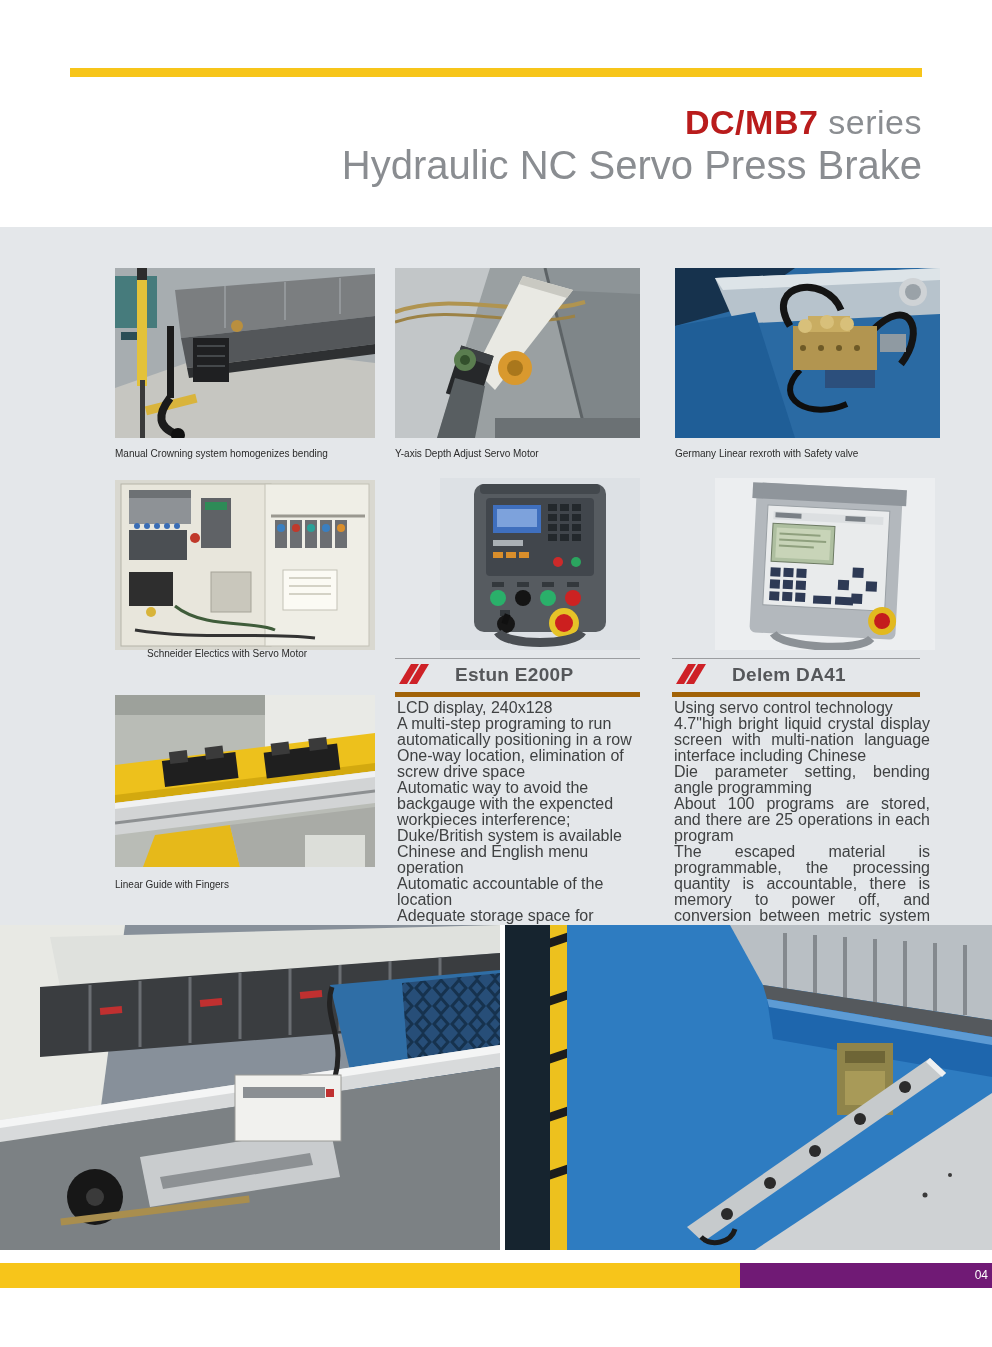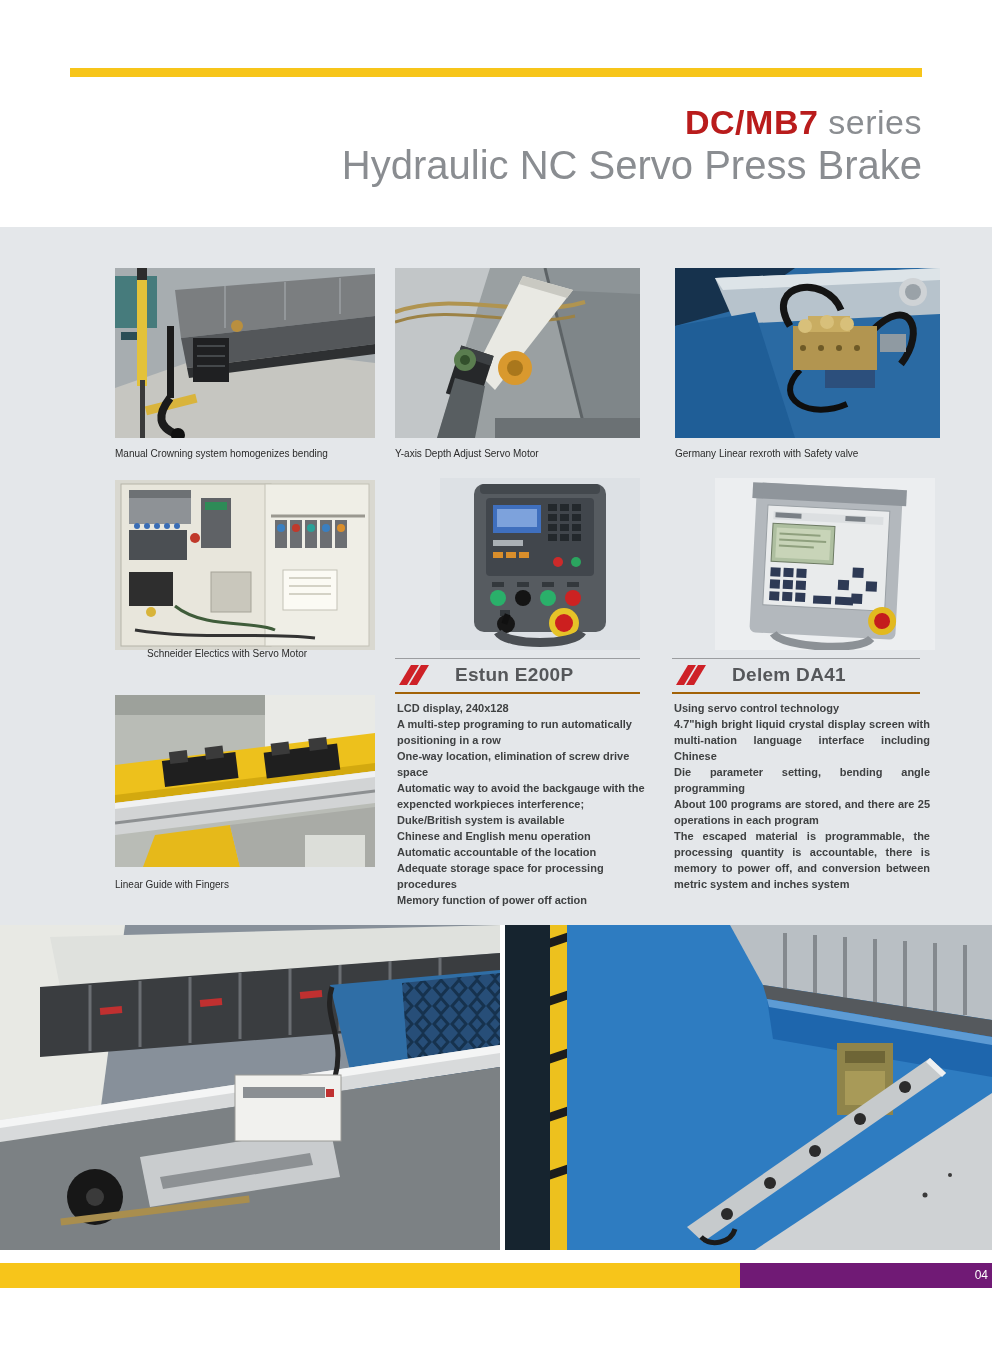--- a/index.html
+++ b/index.html
@@ -13,25 +13,25 @@
   .title-line1 .bold { font-weight:bold; color:#b91c1c; }
   .title-line2 { font-size:40px; line-height:42px; color:#8A8D91; }
 
   .gray-section { position:absolute; left:0; top:227px; width:992px; height:698px; background:#E4E7EA; }
 
   .photo { position:absolute; overflow:hidden; }
   .photo svg { display:block; width:100%; height:100%; }
 
   .caption { position:absolute; font-size:10px; color:#2B2B2B; white-space:nowrap; }
 
-  .spec-head { position:absolute; border-top:1px solid #9B9DA0; border-bottom:2px solid #a16207; display:flex; align-items:center; gap:26px; padding:5px 4px 6px 4px; }
+  .spec-head { position:absolute; border-top:1px solid #9B9DA0; border-bottom:5px solid #a16207; display:flex; gap:26px; padding:5px 4px 6px 4px; }
   .spec-head .slash { width:30px; height:20px; flex:0 0 auto; }
   .spec-head .htxt { font-size:19px; font-weight:bold; color:#55575A; letter-spacing:0.3px; }
 
-  .spec-body { position:absolute; font-size:11px; line-height:16px; color:#3F4142;font-weight:bold; }
+  .spec-body { position:absolute; font-size:16px; line-height:16px; color:#3F4142; }
   .spec-body p { margin:0; }
   .spec-body.justify p { text-align:justify; }
 
   .bottom-photos { position:absolute; left:0; top:925px; width:992px; height:325px; background:#fff; }
   .bp-left  { position:absolute; left:0; top:0; width:500px; height:325px; }
   .bp-right { position:absolute; left:505px; top:0; width:487px; height:325px; }
 
   .footer-bar-yellow { position:absolute; left:0; top:1263px; width:740px; height:25px; background:#F7C51A; }
   .footer-bar-gray { position:absolute; left:740px; top:1263px; width:296px; height:25px; background:#701a75;
                      color:#fff; font-size:12px; line-height:25px; text-align:right; padding-right:48px; }

